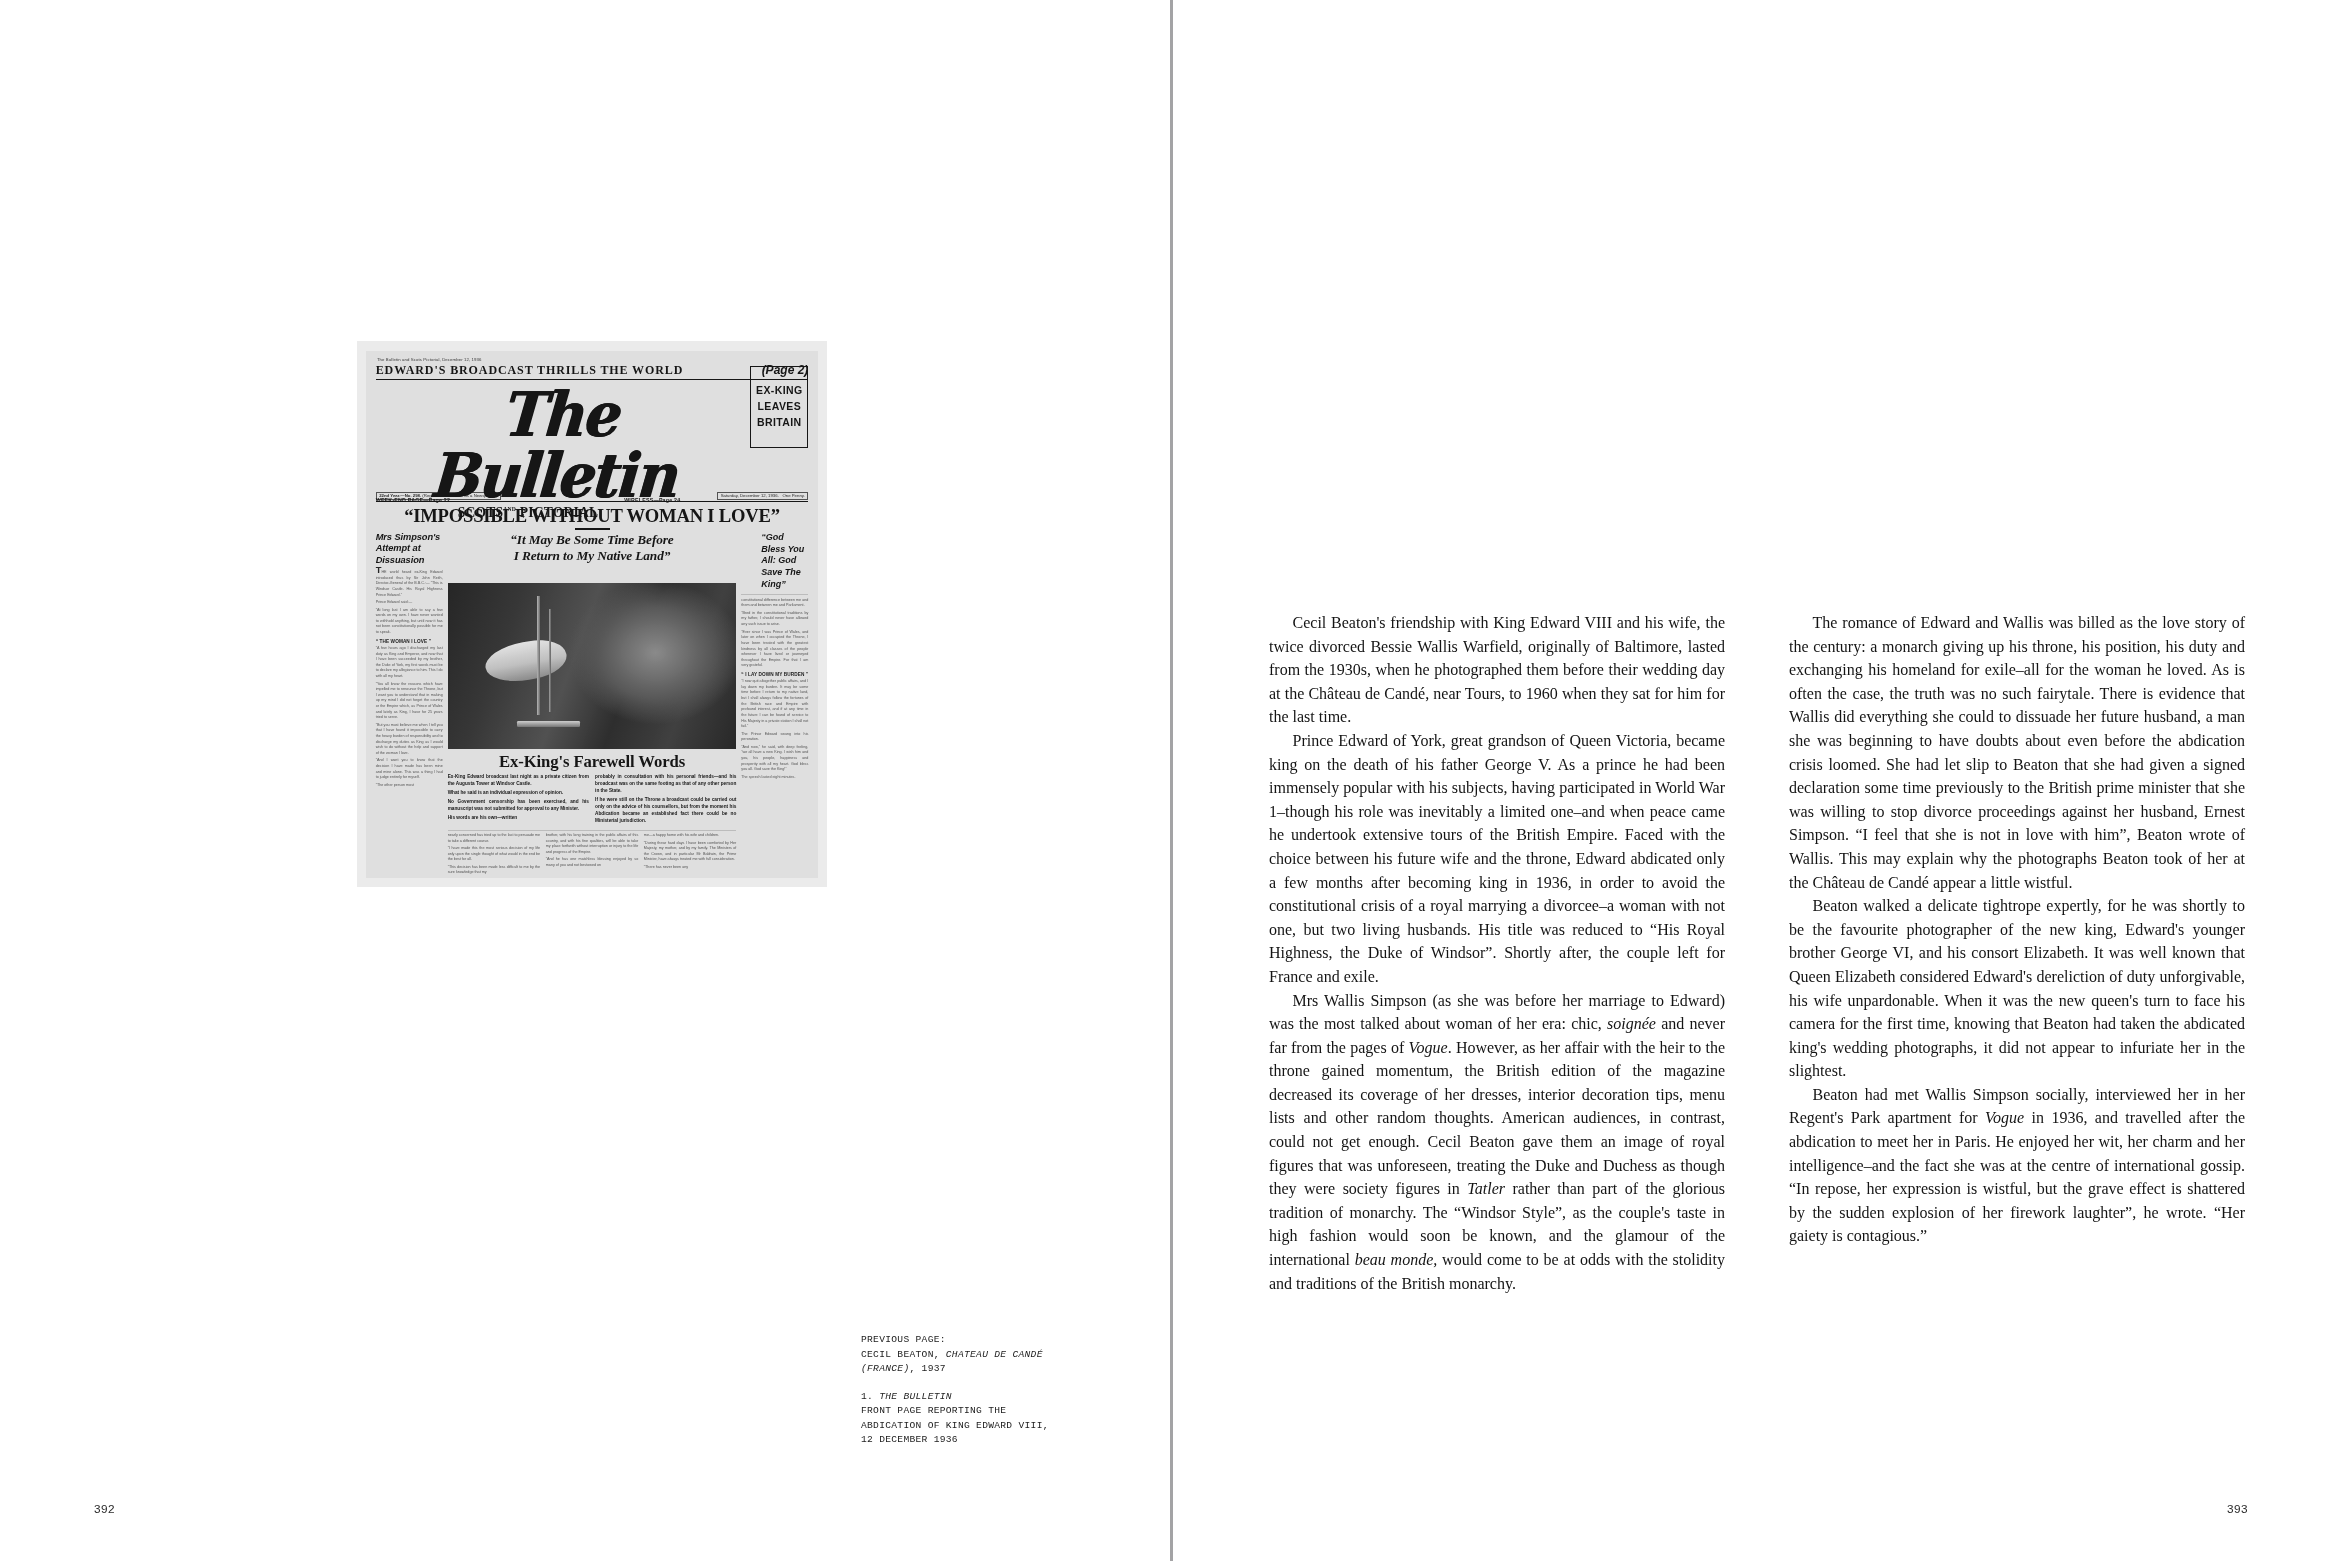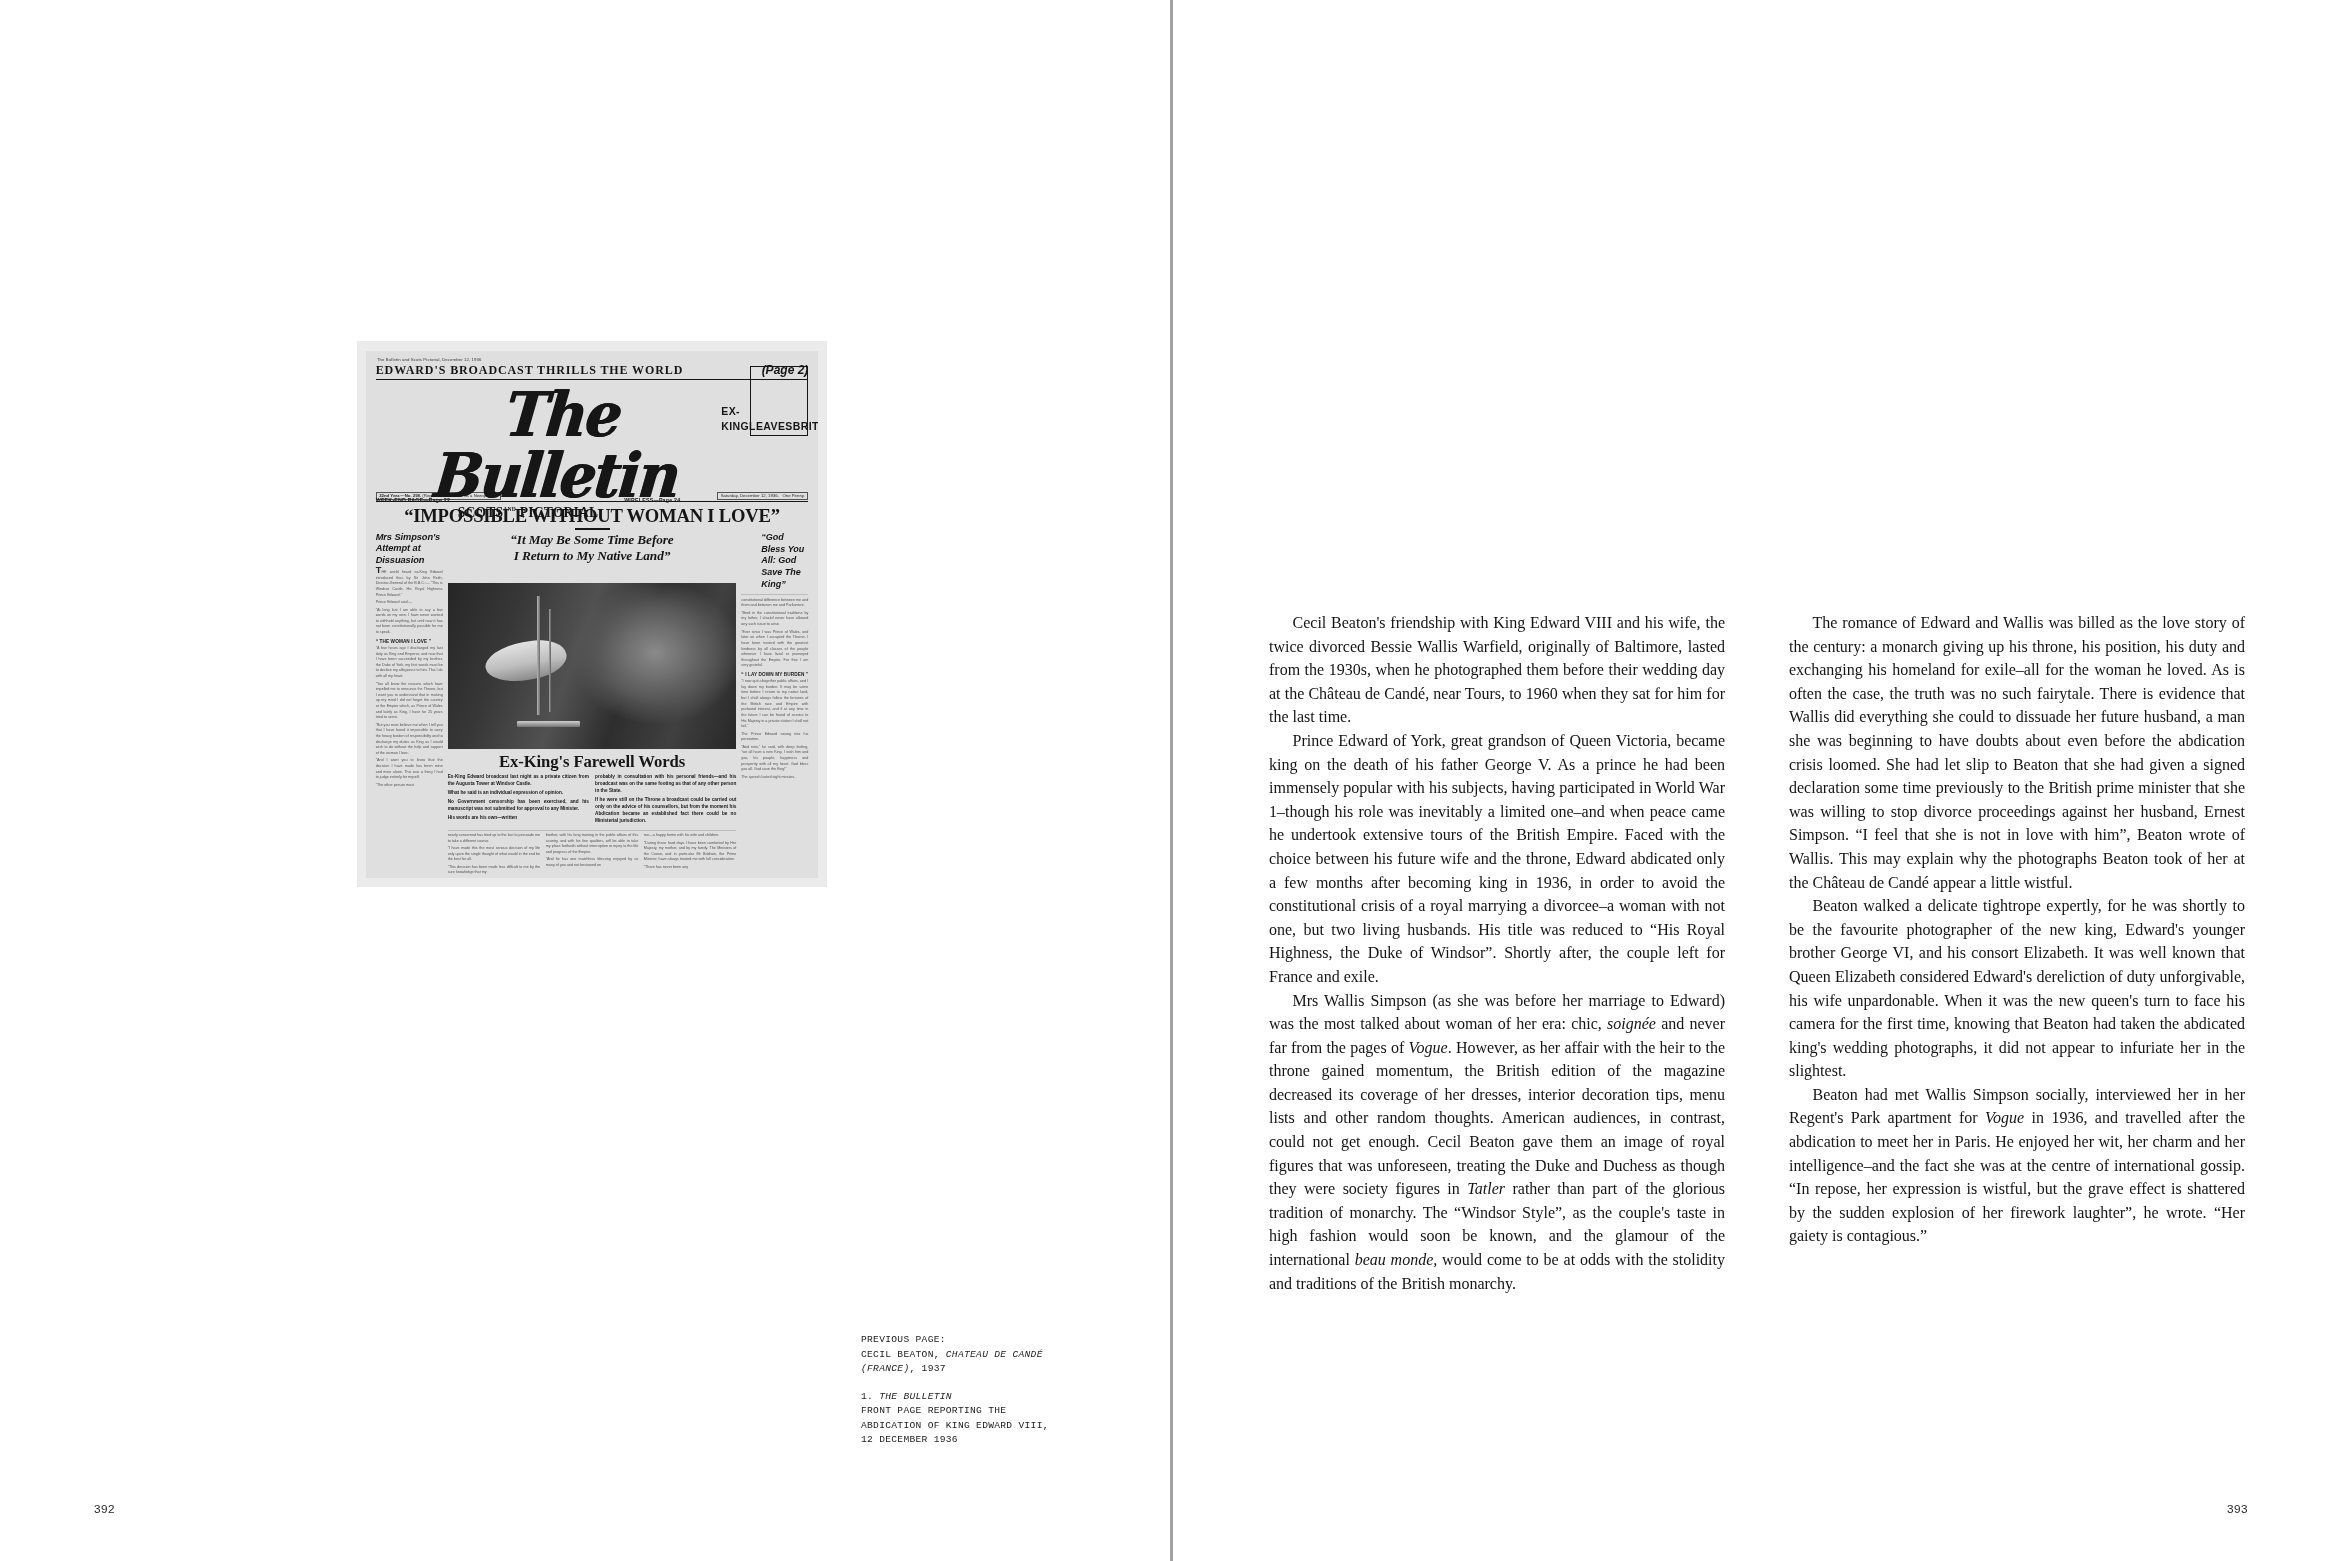--- a/index.html
+++ b/index.html
@@ -82,26 +82,27 @@
     font-weight: 700;
     font-size: 12px;
     margin-left: 5px;
     padding-bottom: 1.2px;
   }
   .np-exking {
     position: absolute;
     right: 10px;
     top: 15px;
     width: 58px;
-    height: 70px;
+    height: 82px;
     border: 1.2px solid #1a1a18;
     box-sizing: border-box;
     display: flex;
+    flex-direction: column;
     justify-content: center;
-    align-items: flex-end;
+    align-items: center;
     line-height: 1.5;
   }
   .np-exking span {
     font-weight: 700;
     font-size: 10.5px;
     letter-spacing: 0.4px;
     display: block;
   }
   .np-mastwrap { position: relative; height: 93px; padding-right: 64px; }
   .np-masthead {

